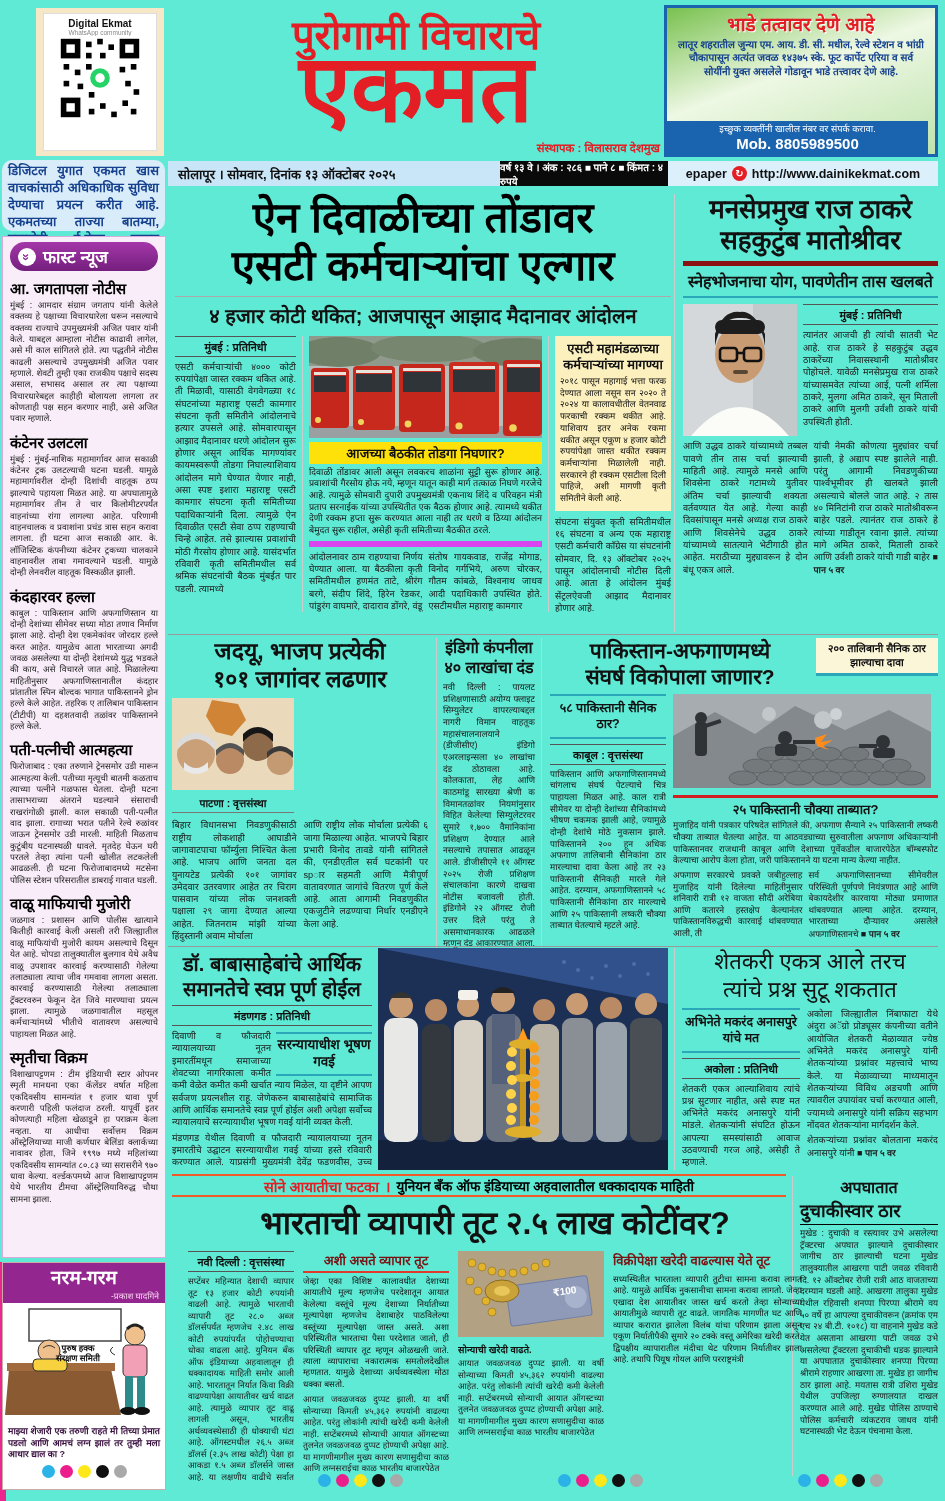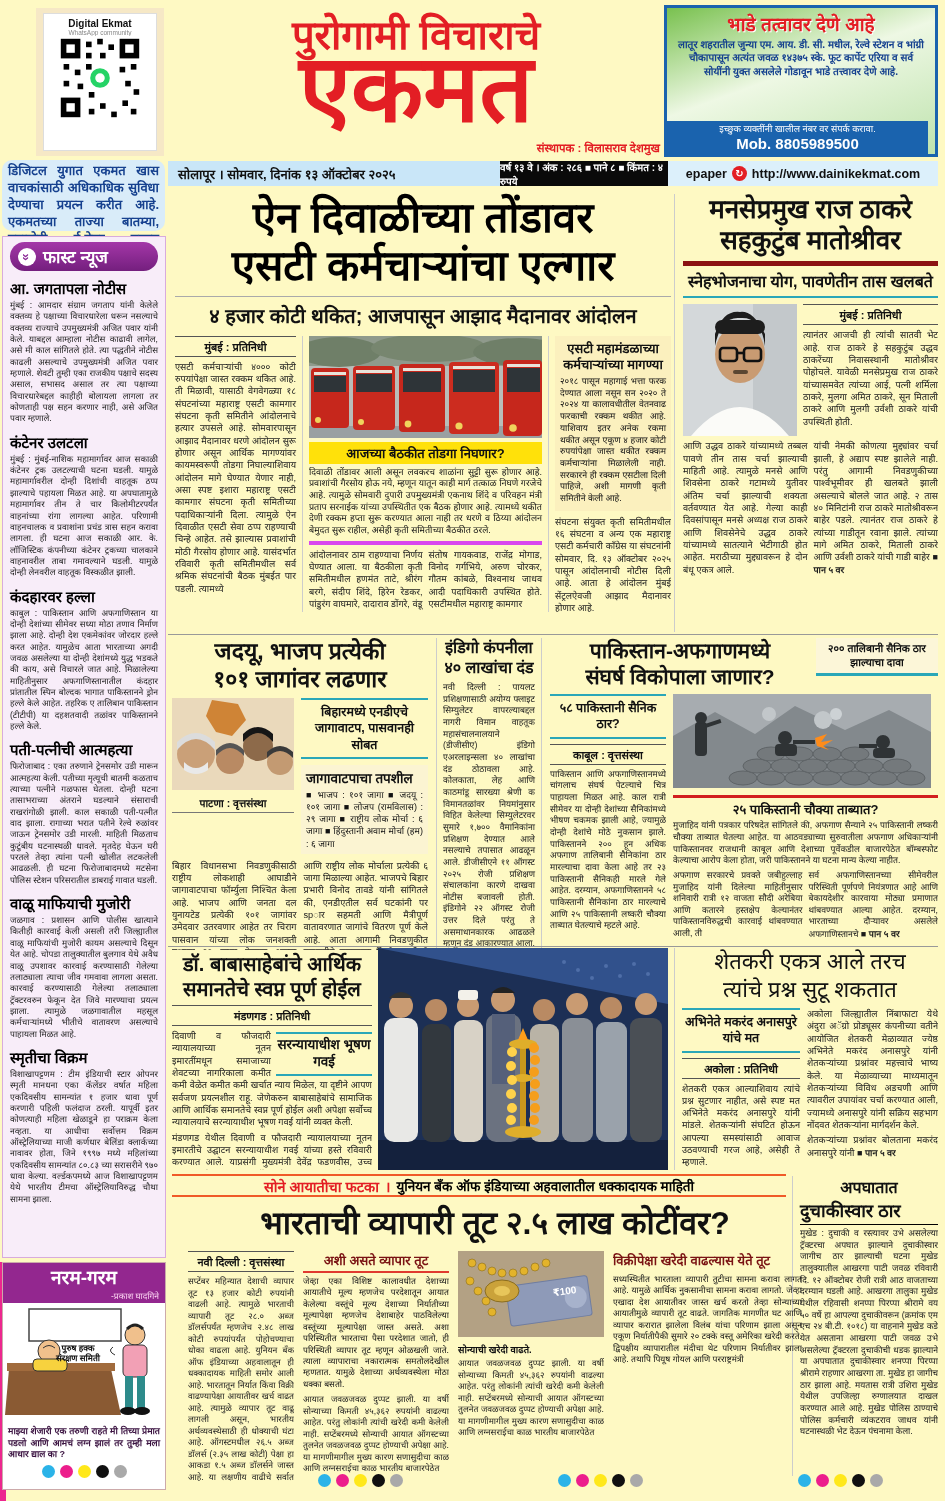--- a/index.html
+++ b/index.html
@@ -1,17 +1,17 @@
 <!DOCTYPE html>
 <html><head>
 <meta charset="utf-8">
 <style>
   html,body{margin:0;padding:0;background:#e9e9e9;}
   *{box-sizing:border-box;}
-  #page{position:relative;width:945px;height:1501px;margin:0 auto;background:#fef9c3;
+  #page{position:relative;width:945px;height:1501px;margin:0 auto;background:#5eead4;
         font-family:"Liberation Sans","DejaVu Sans",sans-serif;color:#111;overflow:hidden;}
   .abs{position:absolute;}
   .clip{overflow:hidden;}
   .jtext{font-size:9.2px;line-height:1.34;text-align:justify;color:#1a1a1a;margin:0;}
   .byline{font-weight:bold;font-size:11px;text-align:center;border-top:1px solid #555;
           border-bottom:1px solid #555;padding:2px 0;margin:0 0 4px 0;}
   .cont-mark{font-weight:bold;font-size:9px;}
   
   .qr-box{left:36px;top:8px;width:128px;height:148px;background:#F6E8C6;display:flex;justify-content:center;}
   .qr-card{margin-top:5px;width:114px;height:138px;background:#fff;text-align:center;border:1px solid #ddd;}
@@ -45,21 +45,21 @@
   .fn-item p{font-size:8.6px;line-height:1.32;text-align:justify;color:#222;margin:0;}
   
   .lead{left:175px;top:194px;width:496px;height:438px;}
   .lead-h{font-size:42px;line-height:1.15;font-weight:800;text-align:center;color:#000;}
   .lead-sub{font-size:20px;font-weight:800;text-align:center;margin-top:5px;padding-top:5px;border-top:1.5px solid #aaa;}
   .lead-cols{display:flex;margin-top:7px;height:276px;}
   .lc1{width:128px;padding-right:6px;border-right:1px solid #ccc;}
   .lc2{width:245px;padding:0 6px;}
   .lc3{width:123px;padding-left:6px;border-left:1px solid #ccc;}
   .yellowbar{background:#FFE10A;font-weight:800;font-size:13px;text-align:center;padding:2px 0;}
-  .lead-capt{font-size:9px;line-height:1.3;text-align:justify;margin:3px 0 4px;border-bottom:4px solid #d946ef;padding-bottom:4px;}
+  .lead-capt{font-size:9px;line-height:1.3;text-align:justify;margin:3px 0 4px;border-bottom:6px solid #d946ef;padding-bottom:4px;}
   .mini-cols{display:flex;gap:6px;}
   .mini-cols p{flex:1;}
   .demand-box{background:#FBF0BE;padding:5px 5px 6px;}
   .demand-box h4{margin:0 0 3px;font-size:13px;line-height:1.25;font-weight:800;text-align:center;}
   .demand-box p{font-size:8.8px;line-height:1.33;text-align:justify;margin:0;}
   
   .raj{left:674px;top:194px;width:264px;height:438px;border-left:1px solid #ccc;padding-left:8px;}
   .raj-h{font-size:26px;font-weight:800;text-align:center;line-height:1.2;}
   .raj-redbar{height:5px;background:#8B1212;margin-top:5px;}
   .raj-sub{font-size:16px;font-weight:800;text-align:center;padding:4px 0;border-bottom:2.5px solid #2AA7B8;}
@@ -340,27 +340,20 @@
             <path d="M5,52 Q24,30 43,52 L43,44 Q24,26 5,44 Z" fill="#dcdcdc"></path>
             <path d="M12,64 Q24,76 36,64 L36,72 Q24,80 12,72 Z" fill="#e9e9e9"></path>
           <circle cx="58" cy="62" r="14" fill="#b98a63"></circle>
             <path d="M44,58 Q58,42 72,58 L72,52 Q58,38 44,52 Z" fill="#555"></path>
           <circle cx="86" cy="48" r="15" fill="#8d6a4a"></circle>
             <path d="M71,44 Q86,26 101,44 L101,36 Q86,22 71,36 Z" fill="#161616"></path>
           <circle cx="108" cy="64" r="13" fill="#c39a72"></circle>
             <path d="M95,60 Q108,46 121,60 L121,54 Q108,42 95,54 Z" fill="#3a3a3a"></path>
         </svg>
         <div class="photo-capt">पाटणा : वृत्तसंस्था</div>
-      </div>
-      <div style="flex:1">
-        <div class="teal-box">बिहारमध्ये एनडीएचे जागावाटप, पासवानही सोबत</div>
-        <div class="nda-detail">
-          <h4>जागावाटपाचा तपशील</h4>
-          <p>■ भाजप : १०१ जागा ■ जदयू : १०१ जागा ■ लोजप (रामविलास) : २९ जागा ■ राष्ट्रीय लोक मोर्चा : ६ जागा ■ हिंदुस्तानी अवाम मोर्चा (हम) : ६ जागा</p>
-        </div>
       </div>
     </div>
     <div class="nda-cols clip" style="height:128px">
       <p class="jtext">बिहार विधानसभा निवडणुकीसाठी राष्ट्रीय लोकशाही आघाडीने जागावाटपाचा फॉर्म्युला निश्चित केला आहे. भाजप आणि जनता दल युनायटेड प्रत्येकी १०१ जागांवर उमेदवार उतरवणार आहेत तर चिराग पासवान यांच्या लोक जनशक्ती पक्षाला २९ जागा देण्यात आल्या आहेत. जितनराम मांझी यांच्या हिंदुस्तानी अवाम मोर्चाला</p>
       <p class="jtext">आणि राष्ट्रीय लोक मोर्चाला प्रत्येकी ६ जागा मिळाल्या आहेत. भाजपचे बिहार प्रभारी विनोद तावडे यांनी सांगितले की, एनडीएतील सर्व घटकांनी पर spार सहमती आणि मैत्रीपूर्ण वातावरणात जागांचे वितरण पूर्ण केले आहे. आता आगामी निवडणुकीत एकजुटीने लढण्याचा निर्धार एनडीएने केला आहे.</p>
     </div>
   </div>
 
   <div class="abs indigo clip">
     <div class="indigo-h">

